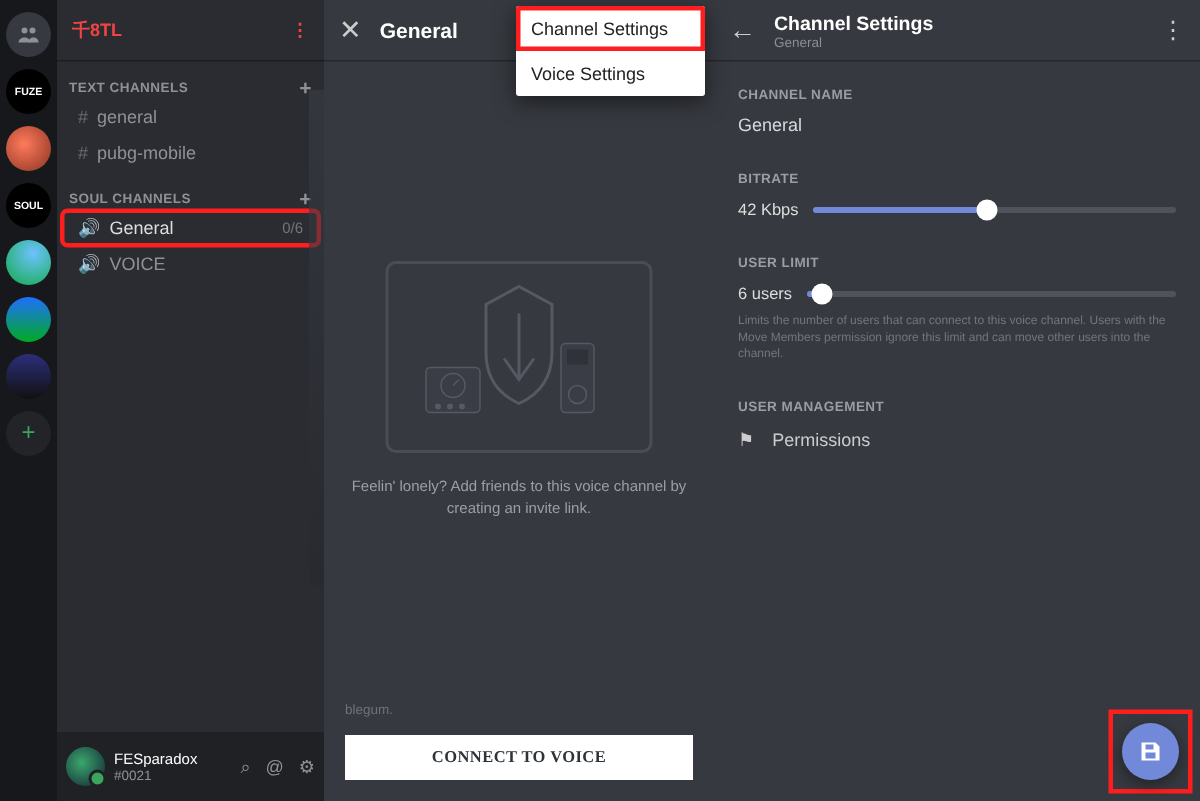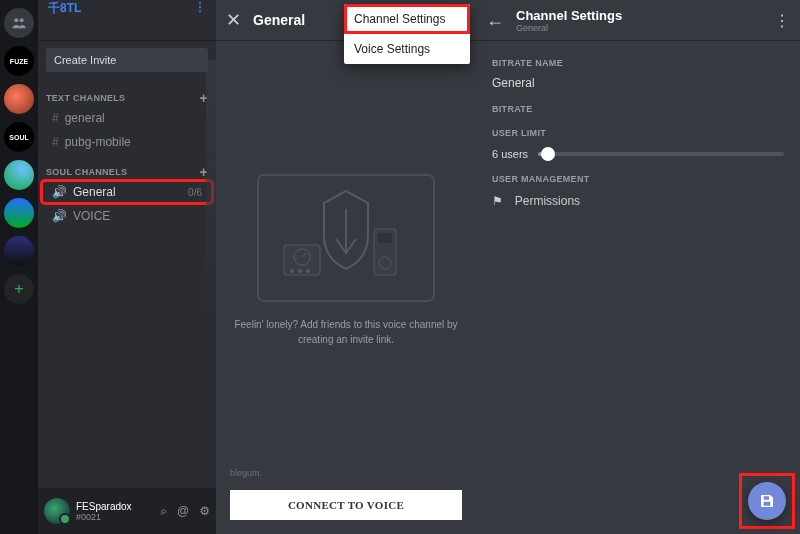--- a/index.html
+++ b/index.html
@@ -9,21 +9,21 @@
 .server-dot { width: 30px; height: 30px; border-radius: 50%; background: #36393f; display: flex; align-items: center; justify-content: center; font-size: 9px; color: #ccc; overflow: hidden; }
 .server-dot.fuze { background: #000; color: #fff; font-weight: bold; font-size: 7px; }
 .server-dot.img1 { background: radial-gradient(circle at 40% 40%, #ff7a5a, #832); }
 .server-dot.soul { background: #000; color: #fff; font-weight: bold; font-size: 7px; }
 .server-dot.img2 { background: radial-gradient(circle at 60% 30%, #6cc2ff, #1a4); }
 .server-dot.img3 { background: linear-gradient(#1f6fff, #0a2); position: relative; }
 .server-dot.img4 { background: linear-gradient(#2b2e7a, #111); }
 .server-add { width: 30px; height: 30px; border-radius: 50%; background: #232427; color: #3ba55d; display: flex; align-items: center; justify-content: center; font-size: 16px; }
 
 .col-channels { width: 178px; background: #2a2c31; display: flex; flex-direction: column; position: relative; }
-.ch-header { height: 40px; display: flex; align-items: flex-start; justify-content: space-between; padding: 0 10px; box-shadow: 0 1px 0 rgba(0,0,0,.3); font-size: 12px; font-weight: 600; color: #3b82f6; }
+.ch-header { height: 40px; display: flex; align-items: center; justify-content: space-between; padding: 0 10px; box-shadow: 0 1px 0 rgba(0,0,0,.3); font-size: 12px; font-weight: 600; color: #ef4444; }
 .create-invite { margin: 8px; background: #3b3e45; color: #ddd; padding: 6px 8px; font-size: 11px; border-radius: 3px; }
 .section-h { margin-top: 10px; padding: 0 8px; display: flex; align-items: center; justify-content: space-between; font-size: 9px; color: #8e9297; font-weight: 600; letter-spacing: .3px; }
 .section-h .plus { font-size: 14px; }
 .chan { display: flex; align-items: center; gap: 6px; padding: 4px 10px; margin: 1px 4px; font-size: 12px; color: #8e9297; border-radius: 3px; }
 .chan.active { color: #ddd; }
 .chan .hash { opacity: .6; }
 .chan .cnt { margin-left: auto; font-size: 10px; color: #72767d; }
 .highlight-red { outline: 3px solid #ff1e1e; outline-offset: -1px; }
 .bg-strip { position: absolute; right: 0; top: 60px; width: 10px; height: 330px; background: linear-gradient(#3a3d46, #26282e); opacity: .6; }
 .user-footer { margin-top: auto; height: 46px; background: #1f2125; display: flex; align-items: center; padding: 0 6px; gap: 6px; }
@@ -49,21 +49,21 @@
 .subtext { position: absolute; bottom: 56px; left: 14px; font-size: 9px; color: #6e7178; }
 
 .col-settings { flex: 1; background: #36393f; display: flex; flex-direction: column; position: relative; }
 .set-header { height: 40px; display: flex; align-items: center; padding: 0 10px; gap: 12px; box-shadow: 0 1px 0 rgba(0,0,0,.3); }
 .set-header .back { font-size: 18px; color: #ccc; }
 .set-header .titles { display: flex; flex-direction: column; }
 .set-header .t1 { font-size: 13px; font-weight: 600; color: #fff; }
 .set-header .t2 { font-size: 9px; color: #8a8d92; }
 .set-header .more { margin-left: auto; color: #ccc; }
 .sec-body { padding: 14px 16px; font-size: 10px; color: #8e9297; overflow: hidden; }
-.lbl { font-size: 9px; font-weight: 700; color: #9b9da2; letter-spacing: .3px; margin-top: 14px; }
+.lbl { font-size: 9px; font-weight: 700; color: #9b9da2; letter-spacing: .3px; margin-top: 24px; }
 .lbl:first-child { margin-top: 4px; }
 .val { font-size: 12px; color: #d7d9db; margin-top: 8px; }
 .slider-row { display: flex; align-items: center; gap: 10px; margin-top: 10px; }
 .slider-row .vtxt { font-size: 11px; color: #ddd; white-space: nowrap; }
 .track { flex: 1; height: 4px; background: #4f545c; border-radius: 2px; position: relative; }
 .track .fill { position: absolute; left: 0; top: 0; bottom: 0; background: #7289da; border-radius: 2px; }
 .track .thumb { position: absolute; top: 50%; width: 14px; height: 14px; background: #fff; border-radius: 50%; transform: translate(-50%, -50%); }
 .hint { font-size: 8px; color: #72767d; margin-top: 6px; line-height: 1.4; }
 .perm-row { display: flex; align-items: center; gap: 12px; margin-top: 10px; color: #ccc; font-size: 12px; }
 .fab { position: absolute; right: 14px; bottom: 14px; width: 38px; height: 38px; border-radius: 50%; background: #7289da; display: flex; align-items: center; justify-content: center; color: #fff; box-shadow: 0 3px 10px rgba(0,0,0,.4); }
@@ -89,21 +89,20 @@
   <div class="server-dot img4"></div>
   <div class="server-add">+</div>
 </div>
 
 <div class="col-channels">
   <div class="bg-strip"></div>
   <div class="ch-header">
     <span>千8TL</span>
     <span>⋮</span>
   </div>
-  <div class="create-invite">Create Invite</div>
 
   <div class="section-h">
     <span>TEXT CHANNELS</span>
     <span class="plus">+</span>
   </div>
   <div class="chan">
     <span class="hash">#</span>
     <span>general</span>
   </div>
   <div class="chan">
@@ -179,33 +178,41 @@
 <div class="col-settings">
   <div class="set-header">
     <span class="back">←</span>
     <div class="titles">
       <span class="t1">Channel Settings</span>
       <span class="t2">General</span>
     </div>
     <span class="more">⋮</span>
   </div>
   <div class="sec-body">
-    <div class="lbl">BITRATE NAME</div>
+    <div class="lbl">CHANNEL NAME</div>
     <div class="val">General</div>
 
     <div class="lbl">BITRATE</div>
+    <div class="slider-row">
+      <span class="vtxt">42 Kbps</span>
+      <div class="track">
+        <div class="fill" style="width:48%"></div>
+        <div class="thumb" style="left:48%"></div>
+      </div>
+    </div>
 
     <div class="lbl">USER LIMIT</div>
     <div class="slider-row">
       <span class="vtxt">6 users</span>
       <div class="track">
         <div class="fill" style="width:4%"></div>
         <div class="thumb" style="left:4%"></div>
       </div>
     </div>
+    <div class="hint">Limits the number of users that can connect to this voice channel. Users with the Move Members permission ignore this limit and can move other users into the channel.</div>
 
     <div class="lbl">USER MANAGEMENT</div>
     <div class="perm-row">
       <span>⚑</span>
       <span>Permissions</span>
     </div>
   </div>
 
   <div class="fab-wrap"></div>
   <div class="fab">

